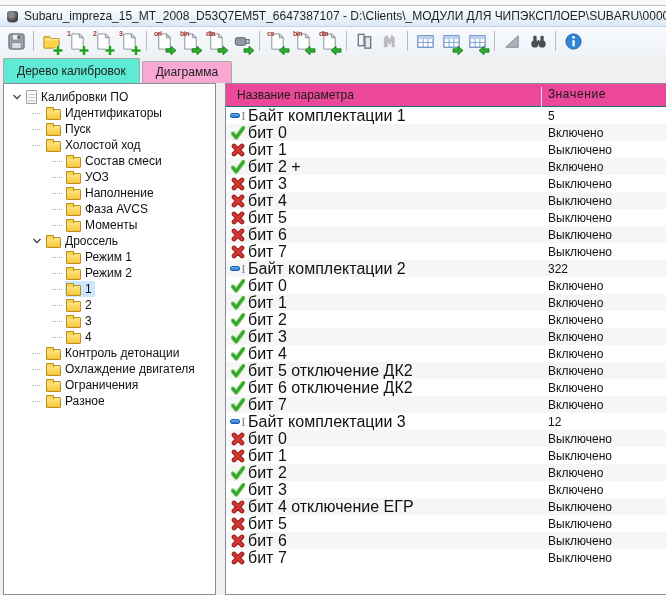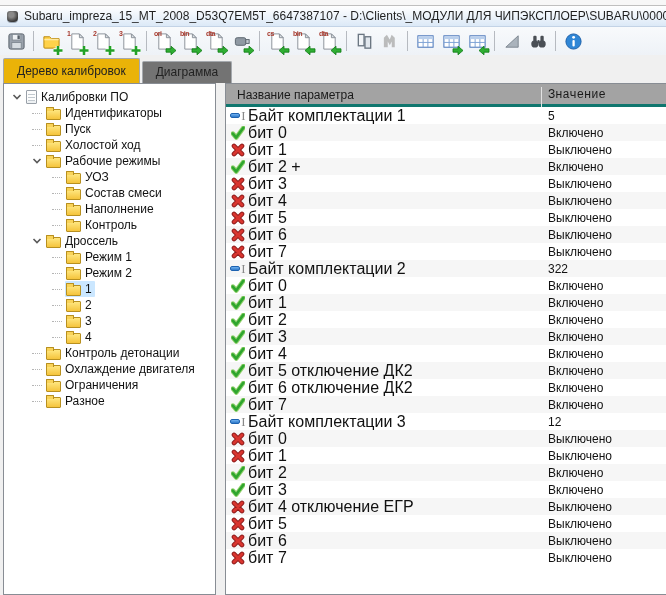--- a/index.html
+++ b/index.html
@@ -30,24 +30,24 @@
   .tb-btn.disabled { opacity:.85; filter:grayscale(1); }
   .tb-label { position:absolute; top:1px; left:2px; font-size:7px; font-weight:bold;
     color:#a63a2e; letter-spacing:-0.5px; line-height:7px; }
   .badge { position:absolute; right:-1px; bottom:0; width:12px; height:11px; }
   .badge svg { width:12px; height:11px; }
   .tbsep { width:1px; height:20px; background:#b6bac0; margin:0 4px; flex:none; }
 
   
   #tabbar { position:absolute; top:55px; left:0; right:0; height:28px; display:flex;
     align-items:flex-end; padding-left:3px; }
-  .tab { height:22px; line-height:21px; padding:0 13px; background:#737373;
+  .tab { height:22px; line-height:21px; padding:0 13px; background:#f9a8d4;
     border:1px solid #a5a9ae; border-bottom:none; font-size:12px; color:#222;
     margin-right:2px; border-radius:2px 2px 0 0; }
-  .tab.active { background:#eab308; height:25px; line-height:24px; z-index:2; }
+  .tab.active { background:#5eead4; height:25px; line-height:24px; z-index:2; }
 
   
   #treepanel { position:absolute; top:83px; left:3px; width:213px; bottom:0;
     background:#fff; border:1px solid #888d94; overflow:hidden; padding-top:5px; }
   .trow { height:16px; display:flex; align-items:center; padding-left:5px; white-space:nowrap; }
   .ind { width:20px; flex:none; }
   .slot { width:16px; flex:none; display:flex; align-items:center; justify-content:center; }
   .slot svg { width:10px; height:10px; }
   .stub { width:10px; border-top:1px dotted #b5b5b5; }
   .tinner { display:flex; align-items:center; gap:4px; padding:0 3px 0 1px; height:16px;
@@ -60,21 +60,21 @@
     background:#f9d359; border:1px solid #b8901f; border-bottom:none; border-radius:1px 1px 0 0; }
   .doc { width:11px; height:14px; flex:none; position:relative; background:#fdfdfd;
     border:1px solid #99a0a8; border-radius:1px;
     box-shadow:inset 0 -2px 0 #eef1f3; }
   .doc::before { content:''; position:absolute; left:1px; top:3px; width:7px; height:1px;
     background:#c2c9cf; box-shadow:0 3px 0 #c2c9cf, 0 6px 0 #c2c9cf; }
 
   
   #tablepanel { position:absolute; top:83px; left:225px; right:0; bottom:0;
     background:#fff; border:1px solid #888d94; border-right:none; overflow:hidden; }
-  #thead { height:23px; position:relative; border-bottom:3px solid #0f766e; background:#a3a3a3; }
+  #thead { height:23px; position:relative; border-bottom:1px solid #0f766e; background:#ec4899; }
   .th { position:absolute; top:4px; left:11px; font-size:12px; color:#1a1a1a; }
   .thval { left:322px;font-family:Liberation Mono, monospace; }
   .thval::before { content:''; position:absolute; left:-7px; top:-1px; height:20px;
     border-left:1px solid #e2e2e2; }
   .prow { height:17px; display:flex; align-items:center; position:relative; }
   .prow:nth-child(even) { background:#f6f6f6; }
   .pic { width:16px; height:15px; margin:0 2px 0 4px; flex:none; display:flex;
     align-items:center; justify-content:center; }
   .pic svg { width:14px; height:14px; }
   .pname { font-size:16px; color:#111; white-space:nowrap; }
@@ -327,28 +327,27 @@
           <span class="slot">
             <span class="stub"></span>
           </span>
           <span class="tinner">
             <span class="folder"></span>
             <span class="tlabel">Холостой ход</span>
           </span>
         </div>
         <div class="trow">
           <span class="ind"></span>
-          <span class="slot">
-            <svg viewBox="0 0 10 10">
-              <path d="M1.5 3 L5 6.6 L8.5 3" fill="none" stroke="#5a5a5a" stroke-width="1.6"></path>
-            </svg>
-          </span>
-          <span class="tinner">
-            <span class="folder"></span>
-            <span class="tlabel">Рабочие режимы</span>
+          <span class="ind"></span>
+          <span class="slot">
+            <span class="stub"></span>
+          </span>
+          <span class="tinner">
+            <span class="folder"></span>
+            <span class="tlabel">Состав смеси</span>
           </span>
         </div>
         <div class="trow">
           <span class="ind"></span>
           <span class="ind"></span>
           <span class="slot">
             <span class="stub"></span>
           </span>
           <span class="tinner">
             <span class="folder"></span>
@@ -356,43 +355,43 @@
           </span>
         </div>
         <div class="trow">
           <span class="ind"></span>
           <span class="ind"></span>
           <span class="slot">
             <span class="stub"></span>
           </span>
           <span class="tinner">
             <span class="folder"></span>
-            <span class="tlabel">Состав смеси</span>
-          </span>
-        </div>
-        <div class="trow">
-          <span class="ind"></span>
-          <span class="ind"></span>
-          <span class="slot">
-            <span class="stub"></span>
-          </span>
-          <span class="tinner">
-            <span class="folder"></span>
             <span class="tlabel">Наполнение</span>
           </span>
         </div>
         <div class="trow">
           <span class="ind"></span>
           <span class="ind"></span>
           <span class="slot">
             <span class="stub"></span>
           </span>
           <span class="tinner">
             <span class="folder"></span>
-            <span class="tlabel">Контроль</span>
+            <span class="tlabel">Фаза AVCS</span>
+          </span>
+        </div>
+        <div class="trow">
+          <span class="ind"></span>
+          <span class="ind"></span>
+          <span class="slot">
+            <span class="stub"></span>
+          </span>
+          <span class="tinner">
+            <span class="folder"></span>
+            <span class="tlabel">Моменты</span>
           </span>
         </div>
         <div class="trow">
           <span class="ind"></span>
           <span class="slot">
             <svg viewBox="0 0 10 10">
               <path d="M1.5 3 L5 6.6 L8.5 3" fill="none" stroke="#5a5a5a" stroke-width="1.6"></path>
             </svg>
           </span>
           <span class="tinner">

